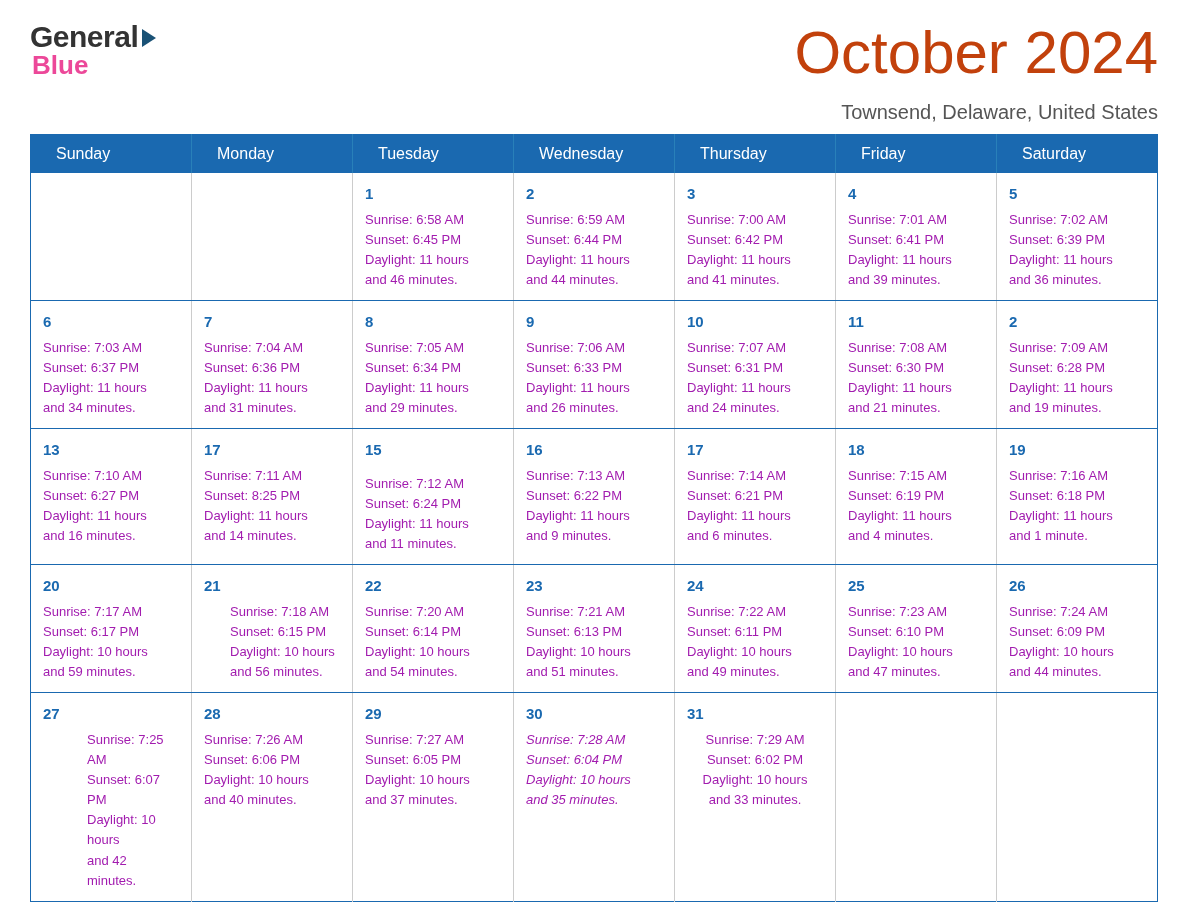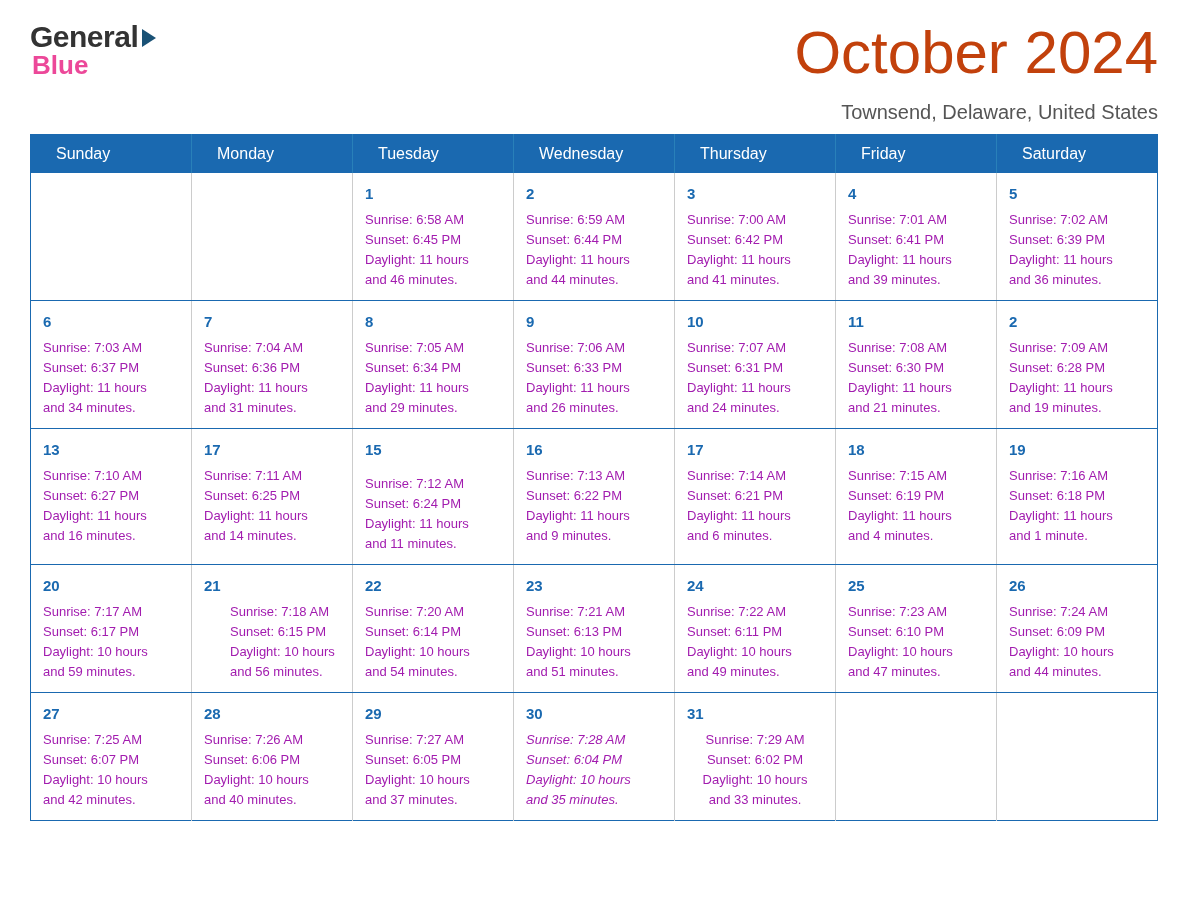--- a/index.html
+++ b/index.html
@@ -231,21 +231,21 @@
         <td>
           <span class="day-number">13</span>
           <div class="day-info" style="white-space: pre-line;">Sunrise: 7:10 AM
 Sunset: 6:27 PM
 Daylight: 11 hours
 and 16 minutes.</div>
         </td>
         <td>
           <span class="day-number">17</span>
           <div class="day-info" style="white-space: pre-line;">Sunrise: 7:11 AM
-Sunset: 6:25 PM
+Sunset: 8:25 PM
 Daylight: 11 hours
 and 14 minutes.</div>
         </td>
         <td>
           <span class="day-number">15</span>
           <div class="day-info" style="white-space: pre-line; margin-top: 12px;">Sunrise: 7:12 AM
 Sunset: 6:24 PM
 Daylight: 11 hours
 and 11 minutes.</div>
         </td>
@@ -325,21 +325,21 @@
           <span class="day-number">26</span>
           <div class="day-info" style="white-space: pre-line;">Sunrise: 7:24 AM
 Sunset: 6:09 PM
 Daylight: 10 hours
 and 44 minutes.</div>
         </td>
       </tr>
       <tr>
         <td>
           <span class="day-number">27</span>
-          <div class="day-info" style="white-space: pre-line;">Sunrise: 7:25 AM
+          <div class="day-info" style="white-space: pre-line; margin-left: 44px;">Sunrise: 7:25 AM
 Sunset: 6:07 PM
 Daylight: 10 hours
 and 42 minutes.</div>
         </td>
         <td>
           <span class="day-number">28</span>
           <div class="day-info" style="white-space: pre-line;">Sunrise: 7:26 AM
 Sunset: 6:06 PM
 Daylight: 10 hours
 and 40 minutes.</div>

